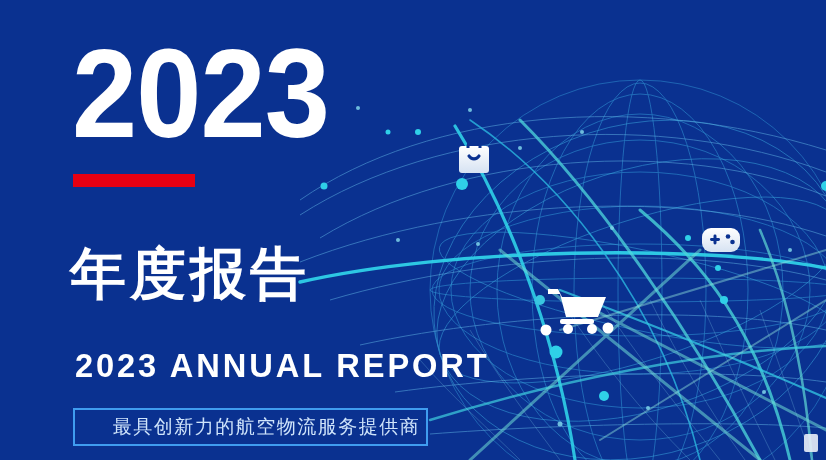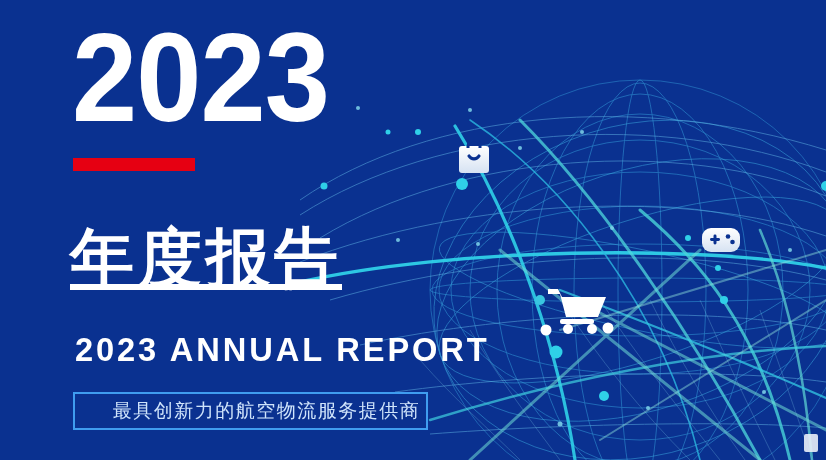--- a/index.html
+++ b/index.html
@@ -9,42 +9,42 @@
     font-family:"Liberation Sans","DejaVu Sans",sans-serif;
   }
   #poster{
     position:relative;width:826px;height:460px;overflow:hidden;
     background:#0a3190;
   }
   
   #globe-layer{position:absolute;inset:0;width:826px;height:460px;}
   
   #content{
-    position:absolute;left:0;top:0;width:470px;height:323px;
+    position:absolute;left:0;top:16px;width:470px;height:323px;
     z-index:5;
   }
   #year{
     position:absolute;left:72px;top:22px;
     font-size:126px;line-height:112px;
     font-weight:bold;color:#ffffff;
     font-family:"Liberation Sans Narrow","Liberation Sans",sans-serif;
     letter-spacing:-1px;
     transform:scaleX(0.93);transform-origin:left top;
     white-space:nowrap;
   }
   #redbar{
     position:absolute;left:73px;top:158px;width:122px;height:13px;
     background:#e60012;
   }
   #title-cn{
     position:absolute;left:70px;top:212px;
-    font-size:64px;line-height:92px;
+    font-size:56px;line-height:92px;
     font-weight:bold;color:#ffffff;
     font-family:"Liberation Sans","DejaVu Sans",sans-serif;
-    letter-spacing:4px;white-space:nowrap;text-decoration:underline;
+    letter-spacing:4px;white-space:nowrap;
   }
   #title-en{
     position:absolute;left:75px;top:330px;
     font-size:34px;line-height:38px;
     font-weight:bold;color:#ffffff;
     font-family:"Liberation Sans Narrow","Liberation Sans",sans-serif;
     letter-spacing:3.0px;white-space:nowrap;
     transform:scaleX(0.96);transform-origin:left top;
   }
   #tagline-box{

